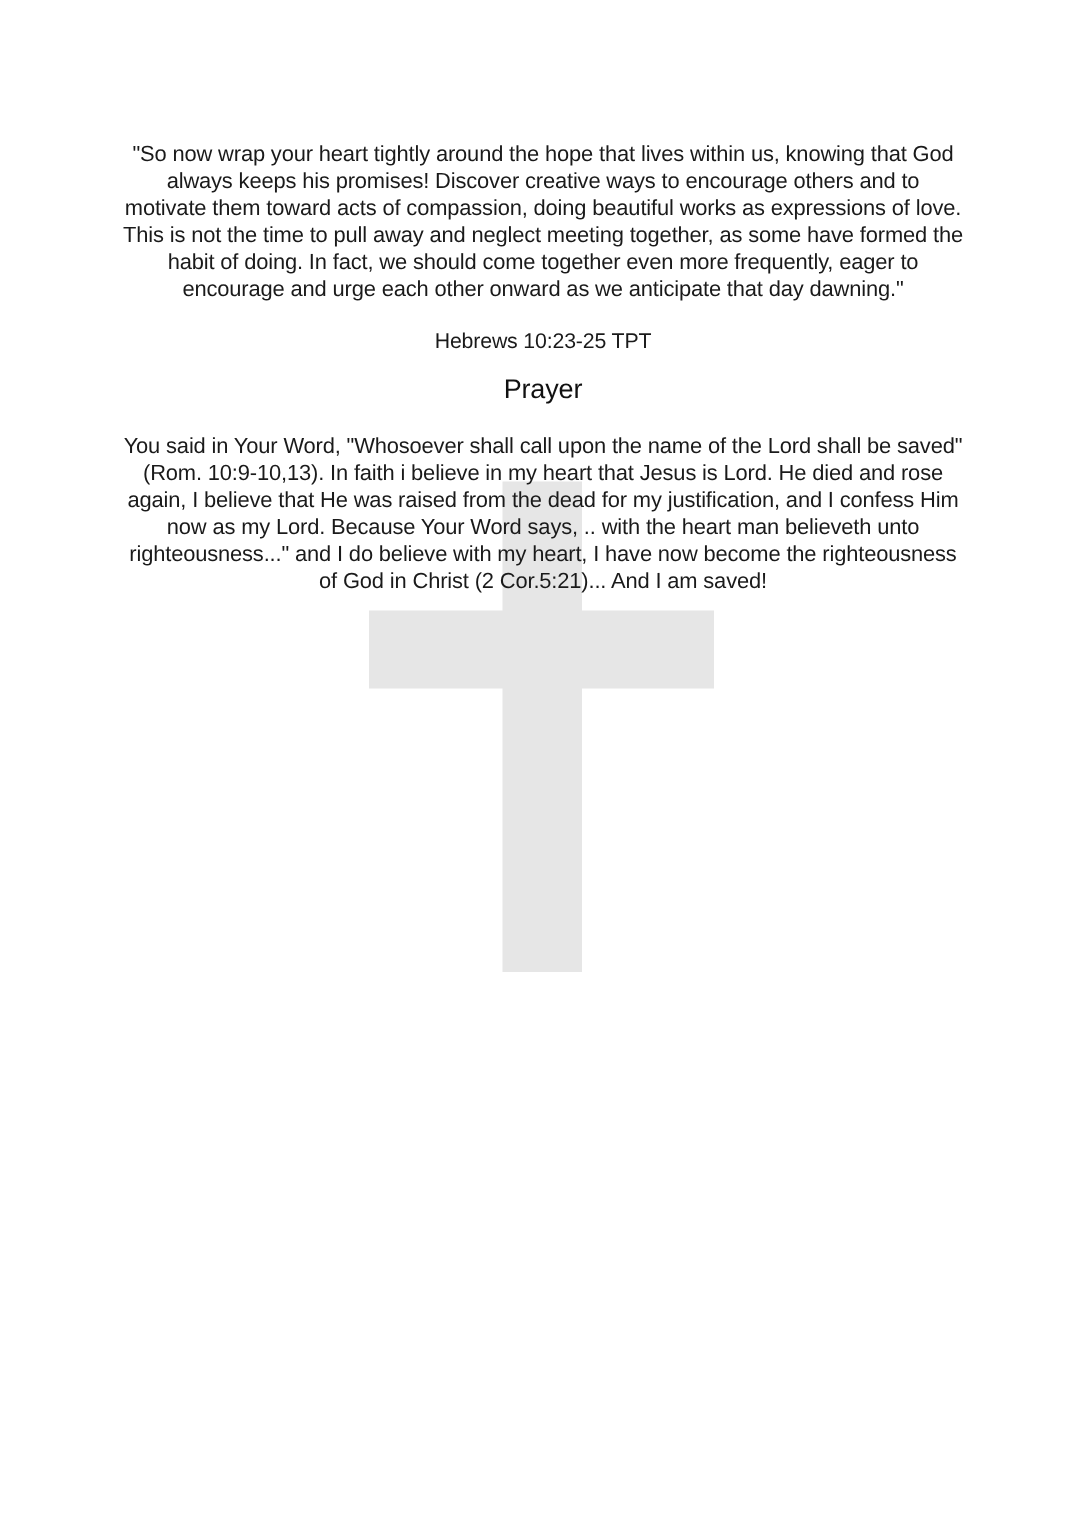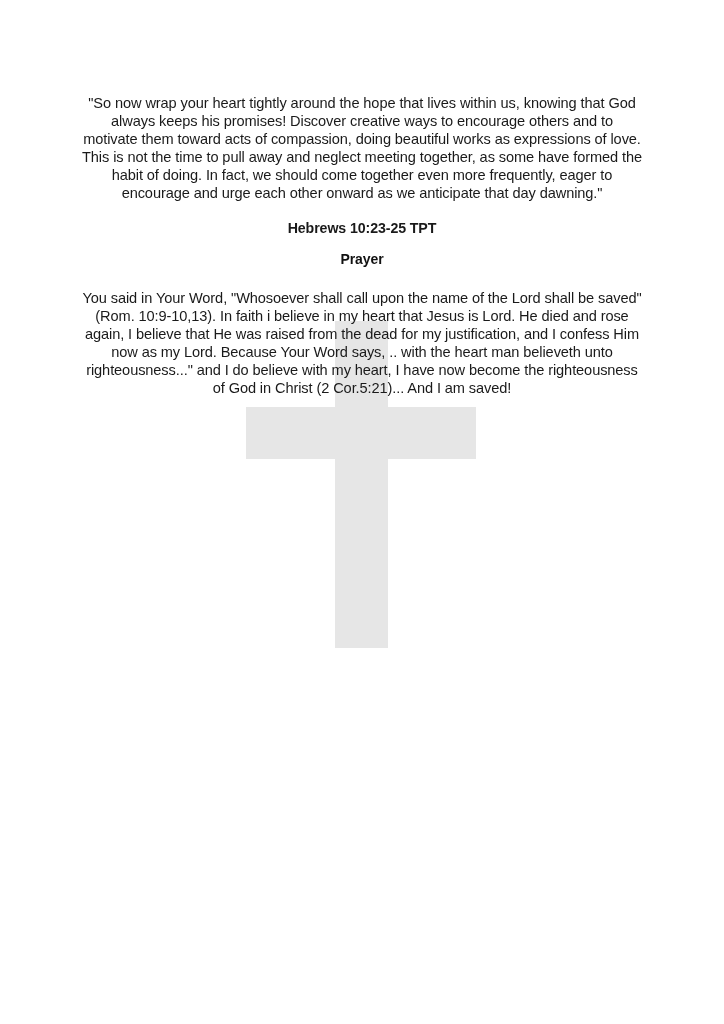--- a/index.html
+++ b/index.html
@@ -29,28 +29,28 @@
     width: 560px;
     text-align: center;
   }
   p {
     margin: 0;
     font-size: 14.6px;
     line-height: 18px;
     letter-spacing: -0.1px;
   }
   .ref {
-    font-weight: bold;
+    font-weight: normal;
     font-size: 14.2px;
     margin-top: 17px;
   }
   .gap { margin-top: 18px; }
   .heading {
-    font-weight: bold;
-    font-size: 14px;
+    font-weight: normal;
+    font-size: 18px;
     line-height: 24px;
     margin-top: 10px;
     margin-bottom: 16px;
     color: #111;
   }
 </style>
 </head>
 <body>
 
 <div class="cross-v"></div>

